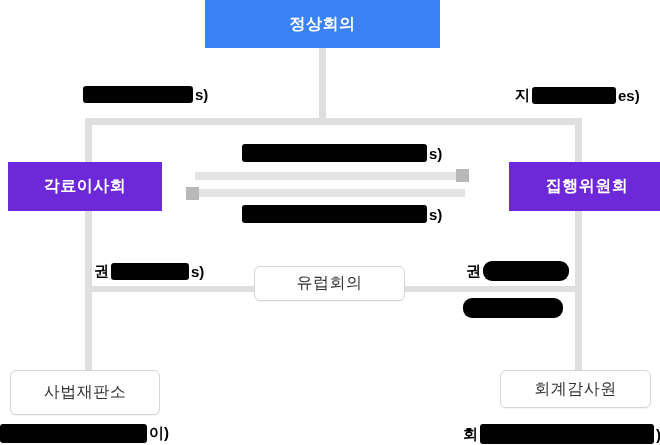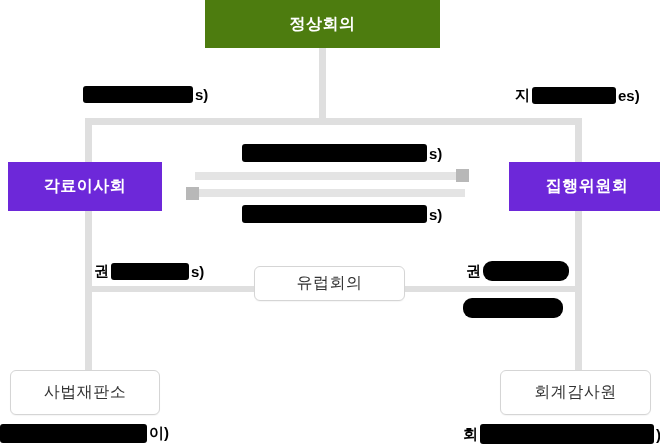--- a/index.html
+++ b/index.html
@@ -20,21 +20,21 @@
   
   .box {
     position: absolute;
     display: flex;
     align-items: center;
     justify-content: center;
     z-index: 2;
     font-size: 16px;
     letter-spacing: 0.5px;
   }
-  .box.blue   { background: #4d7c0f; color: #ffffff; font-weight: bold; }
+  .box.blue   { background: #3b82f6; color: #ffffff; font-weight: bold; }
   .box.cyan   { background: #6d28d9; color: #ffffff; font-weight: bold; }
   .box.white  {
     background: #ffffff;
     border: 1px solid #d5d5d5;
     border-radius: 6px;
     color: #333333;
     font-weight: normal;
     box-shadow: 0 1px 1px rgba(0,0,0,0.04);
   }
 
@@ -90,21 +90,21 @@
   </div>
 
   <div class="box white" style="left:254px; top:266px; width:151px; height:35px;">
     <span>유럽회의</span>
   </div>
 
   <div class="box white" style="left:10px;  top:370px; width:150px; height:45px;">
     <span>사법재판소</span>
   </div>
 
-  <div class="box white" style="left:500px; top:370px; width:151px; height:45px;">
+  <div class="box white" style="left:500px; top:370px; width:151px; height:38px;">
     <span>회계감사원</span>
   </div>
 
   <div class="rlabel" style="left:83px; top:86px;">
     <span class="bar" style="width:110px; height:17px;"></span>
     <span>s)</span>
   </div>
 
   <div class="rlabel" style="left:515px; top:86px;">
     <span>지</span>

